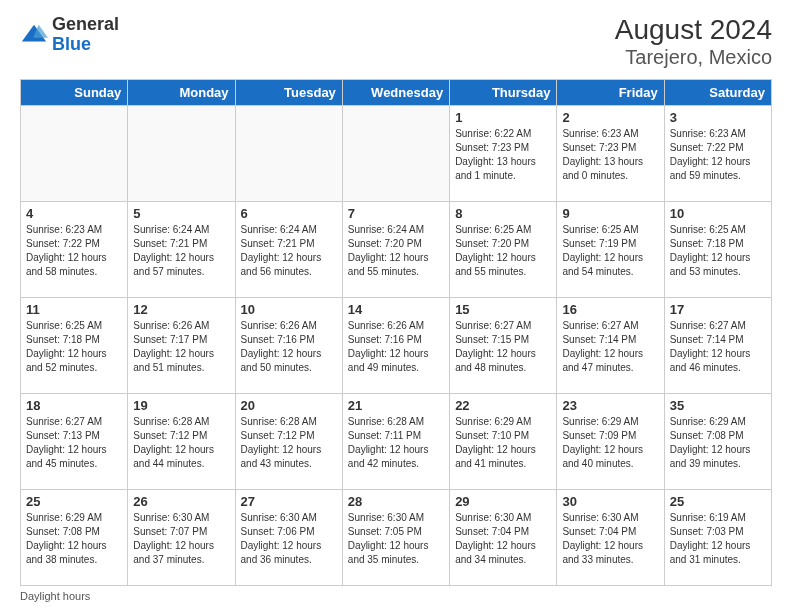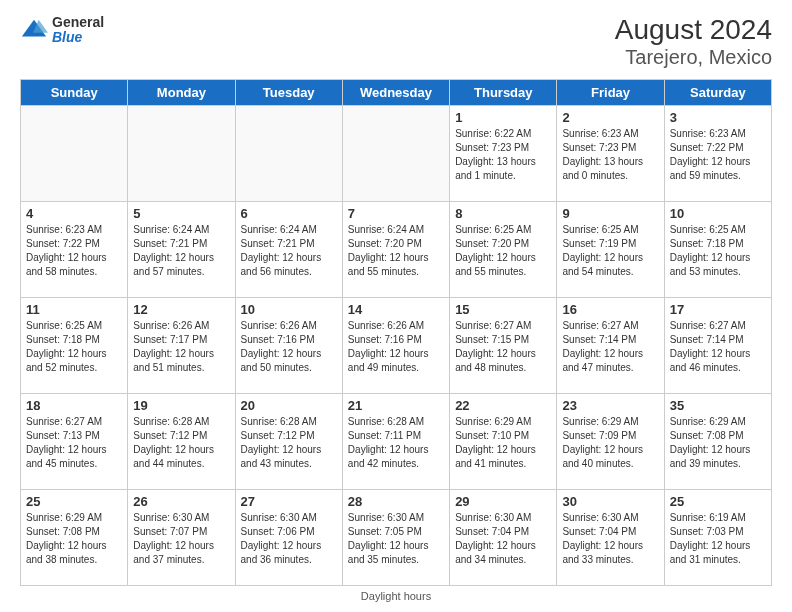--- a/index.html
+++ b/index.html
@@ -22,26 +22,26 @@
       justify-content: space-between;
       align-items: flex-start;
       margin-bottom: 10px;
     }
     .logo {
       display: flex;
       align-items: center;
       gap: 4px;
     }
     .logo-text {
-      font-size: 14px;
+      font-size: 18px;
       font-weight: bold;
       line-height: 1.1;
     }
     .logo-general { color: #333; }
-    .logo-blue { color: #1a6fc4; font-style: italic; }
+    .logo-blue { color: #1a6fc4; }
     .logo-icon {
       width: 28px;
       height: 28px;
     }
     .title-block {
       text-align: right;
     }
     .month-title {
       font-size: 28px;
       font-weight: normal;
@@ -55,21 +55,21 @@
     }
     .calendar-table {
       width: 100%;
       border-collapse: collapse;
       flex: 1;
       table-layout: fixed;
     }
     .calendar-table th {
       background-color: #1a6fc4;
       color: white;
-      text-align: center;
+      text-align: right;
       padding: 5px 6px;
       font-size: 13px;
       font-weight: bold;
       border: 1px solid #ccc;
     }
     .calendar-table td {
       border: 1px solid #ccc;
       vertical-align: top;
       padding: 4px 5px;
       font-size: 10px;
@@ -88,21 +88,21 @@
     }
     .cell-info {
       font-size: 10px;
       line-height: 1.4;
       color: #333;
     }
     .footer-note {
       font-size: 11px;
       color: #555;
       margin-top: 4px;
-      text-align: center;
+      text-align: left;
     }
   </style>
 </head>
 <body>
 
 <div class="page">
   <div class="header">
     <div class="logo">
       <svg class="logo-icon" viewBox="0 0 30 30">
         <polygon points="15,4 28,22 2,22" fill="#1a6fc4"></polygon>

